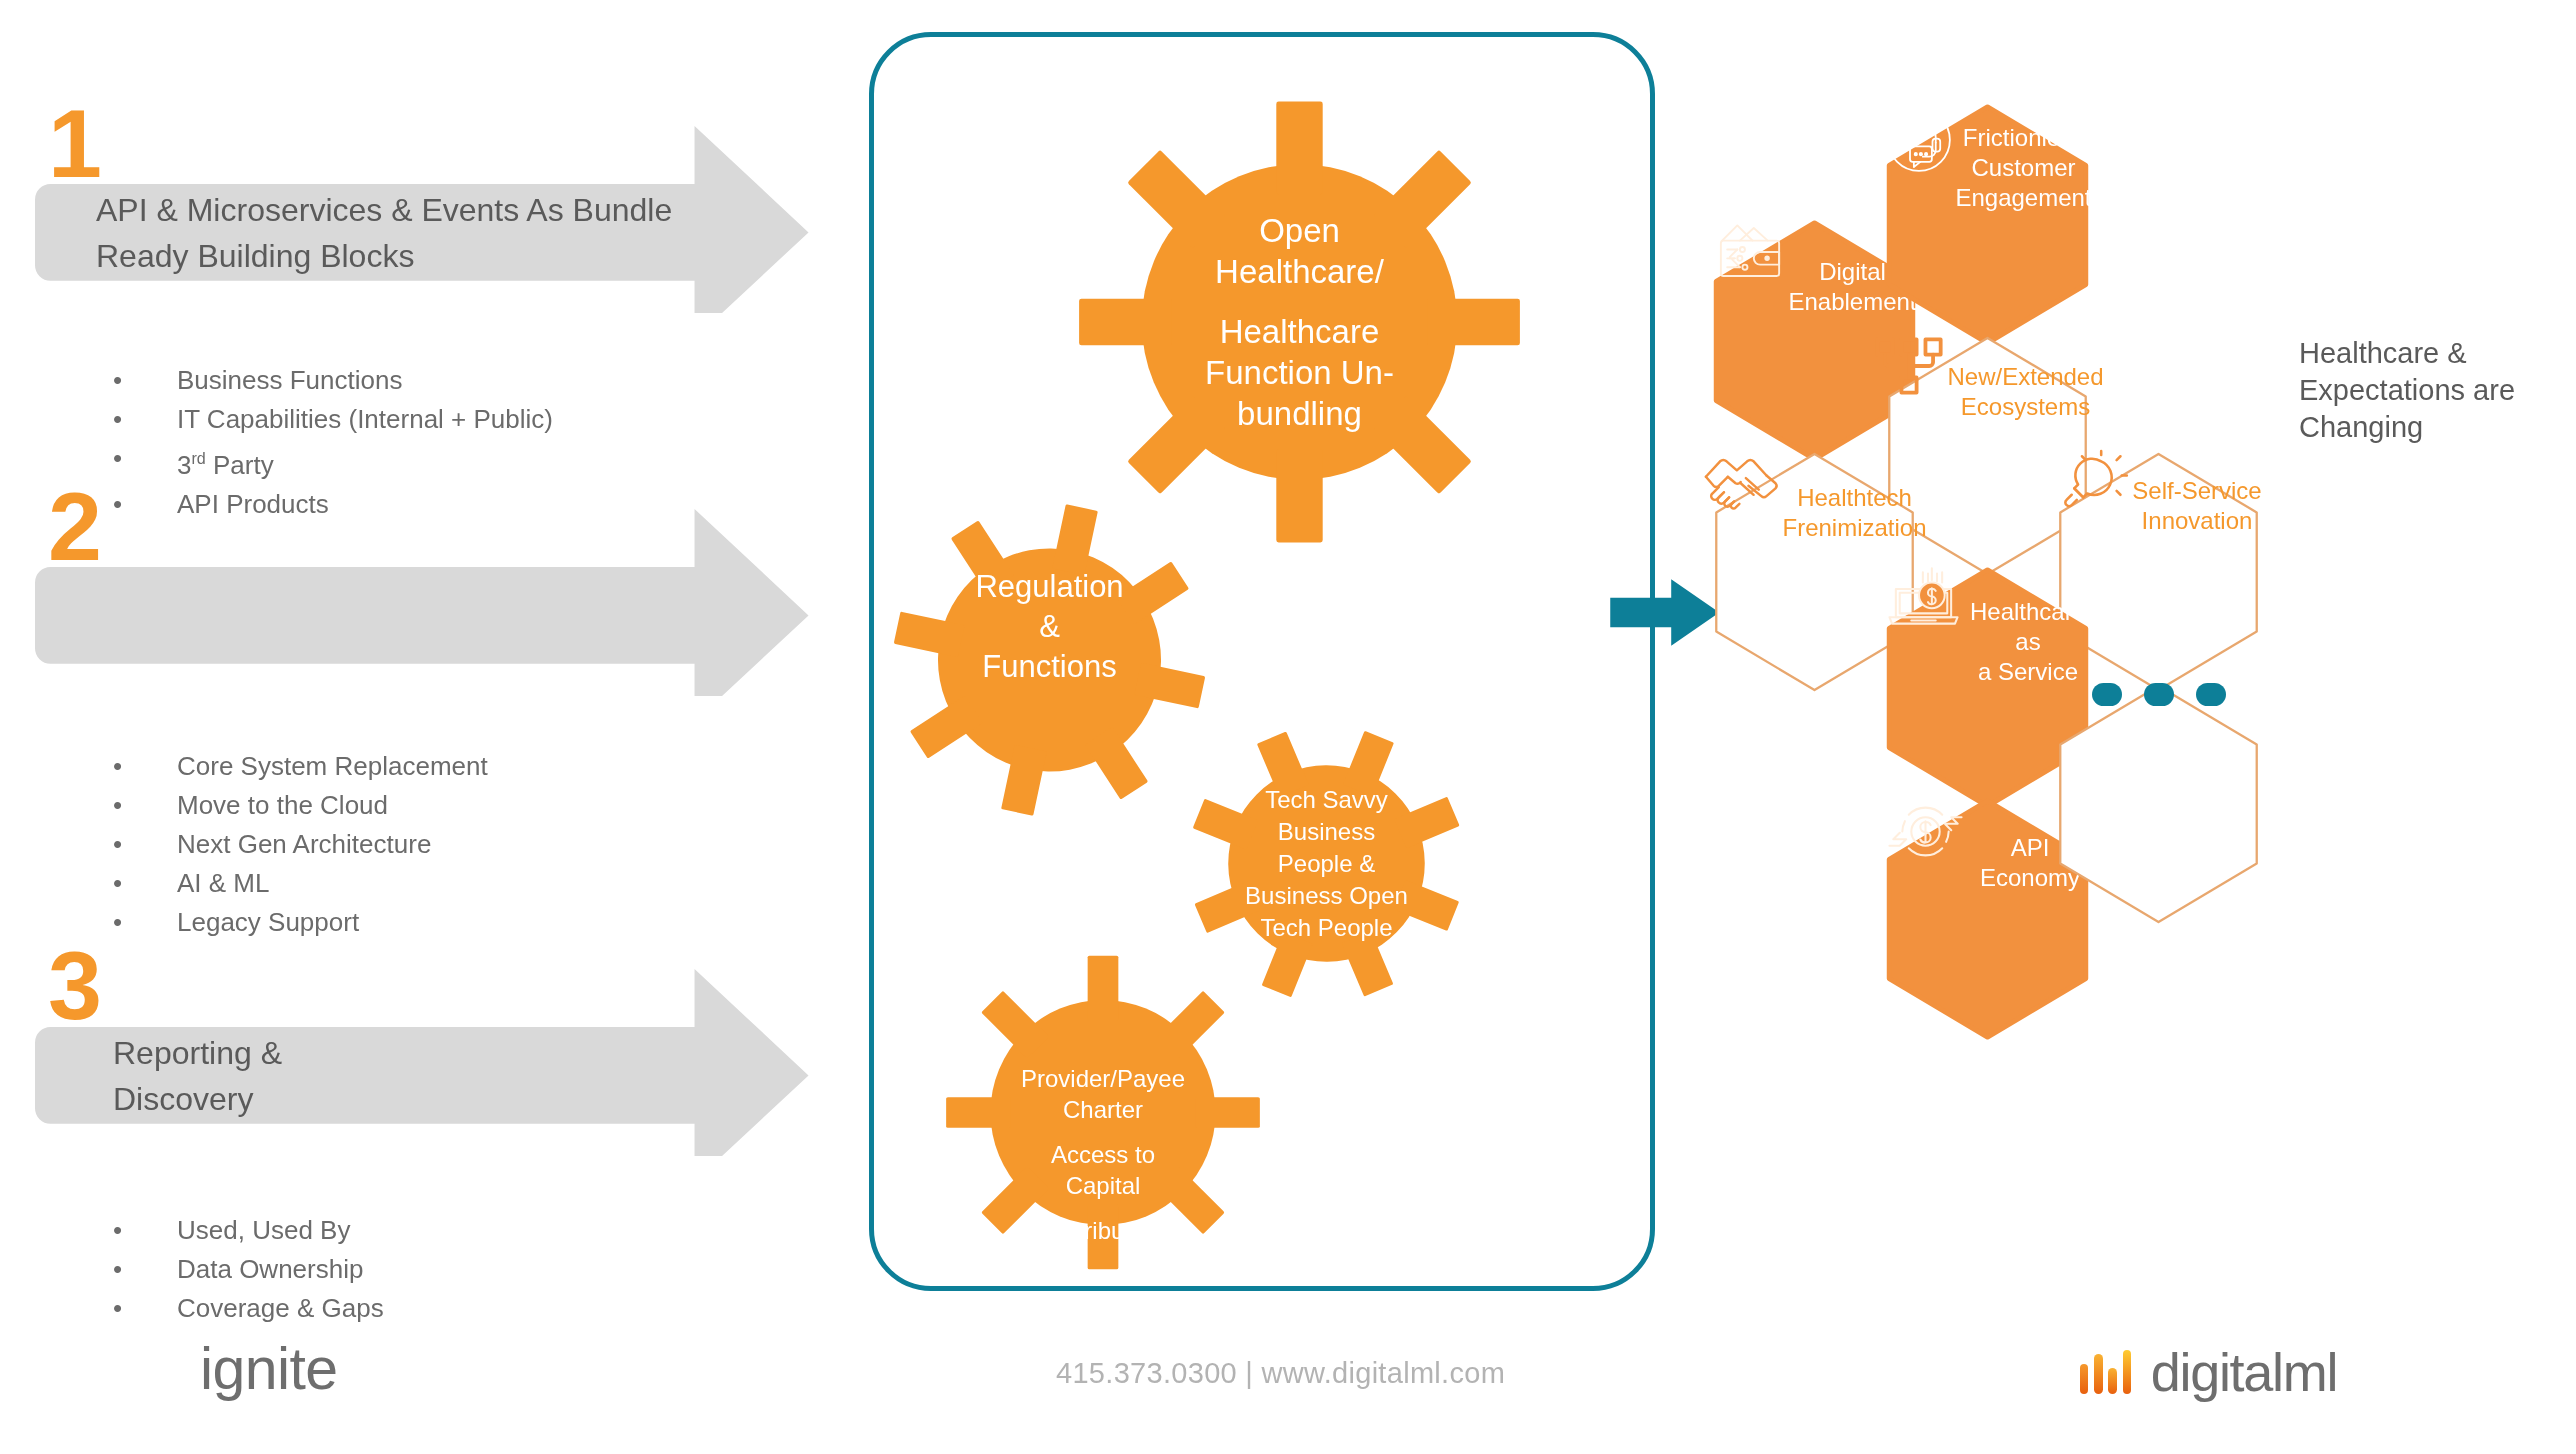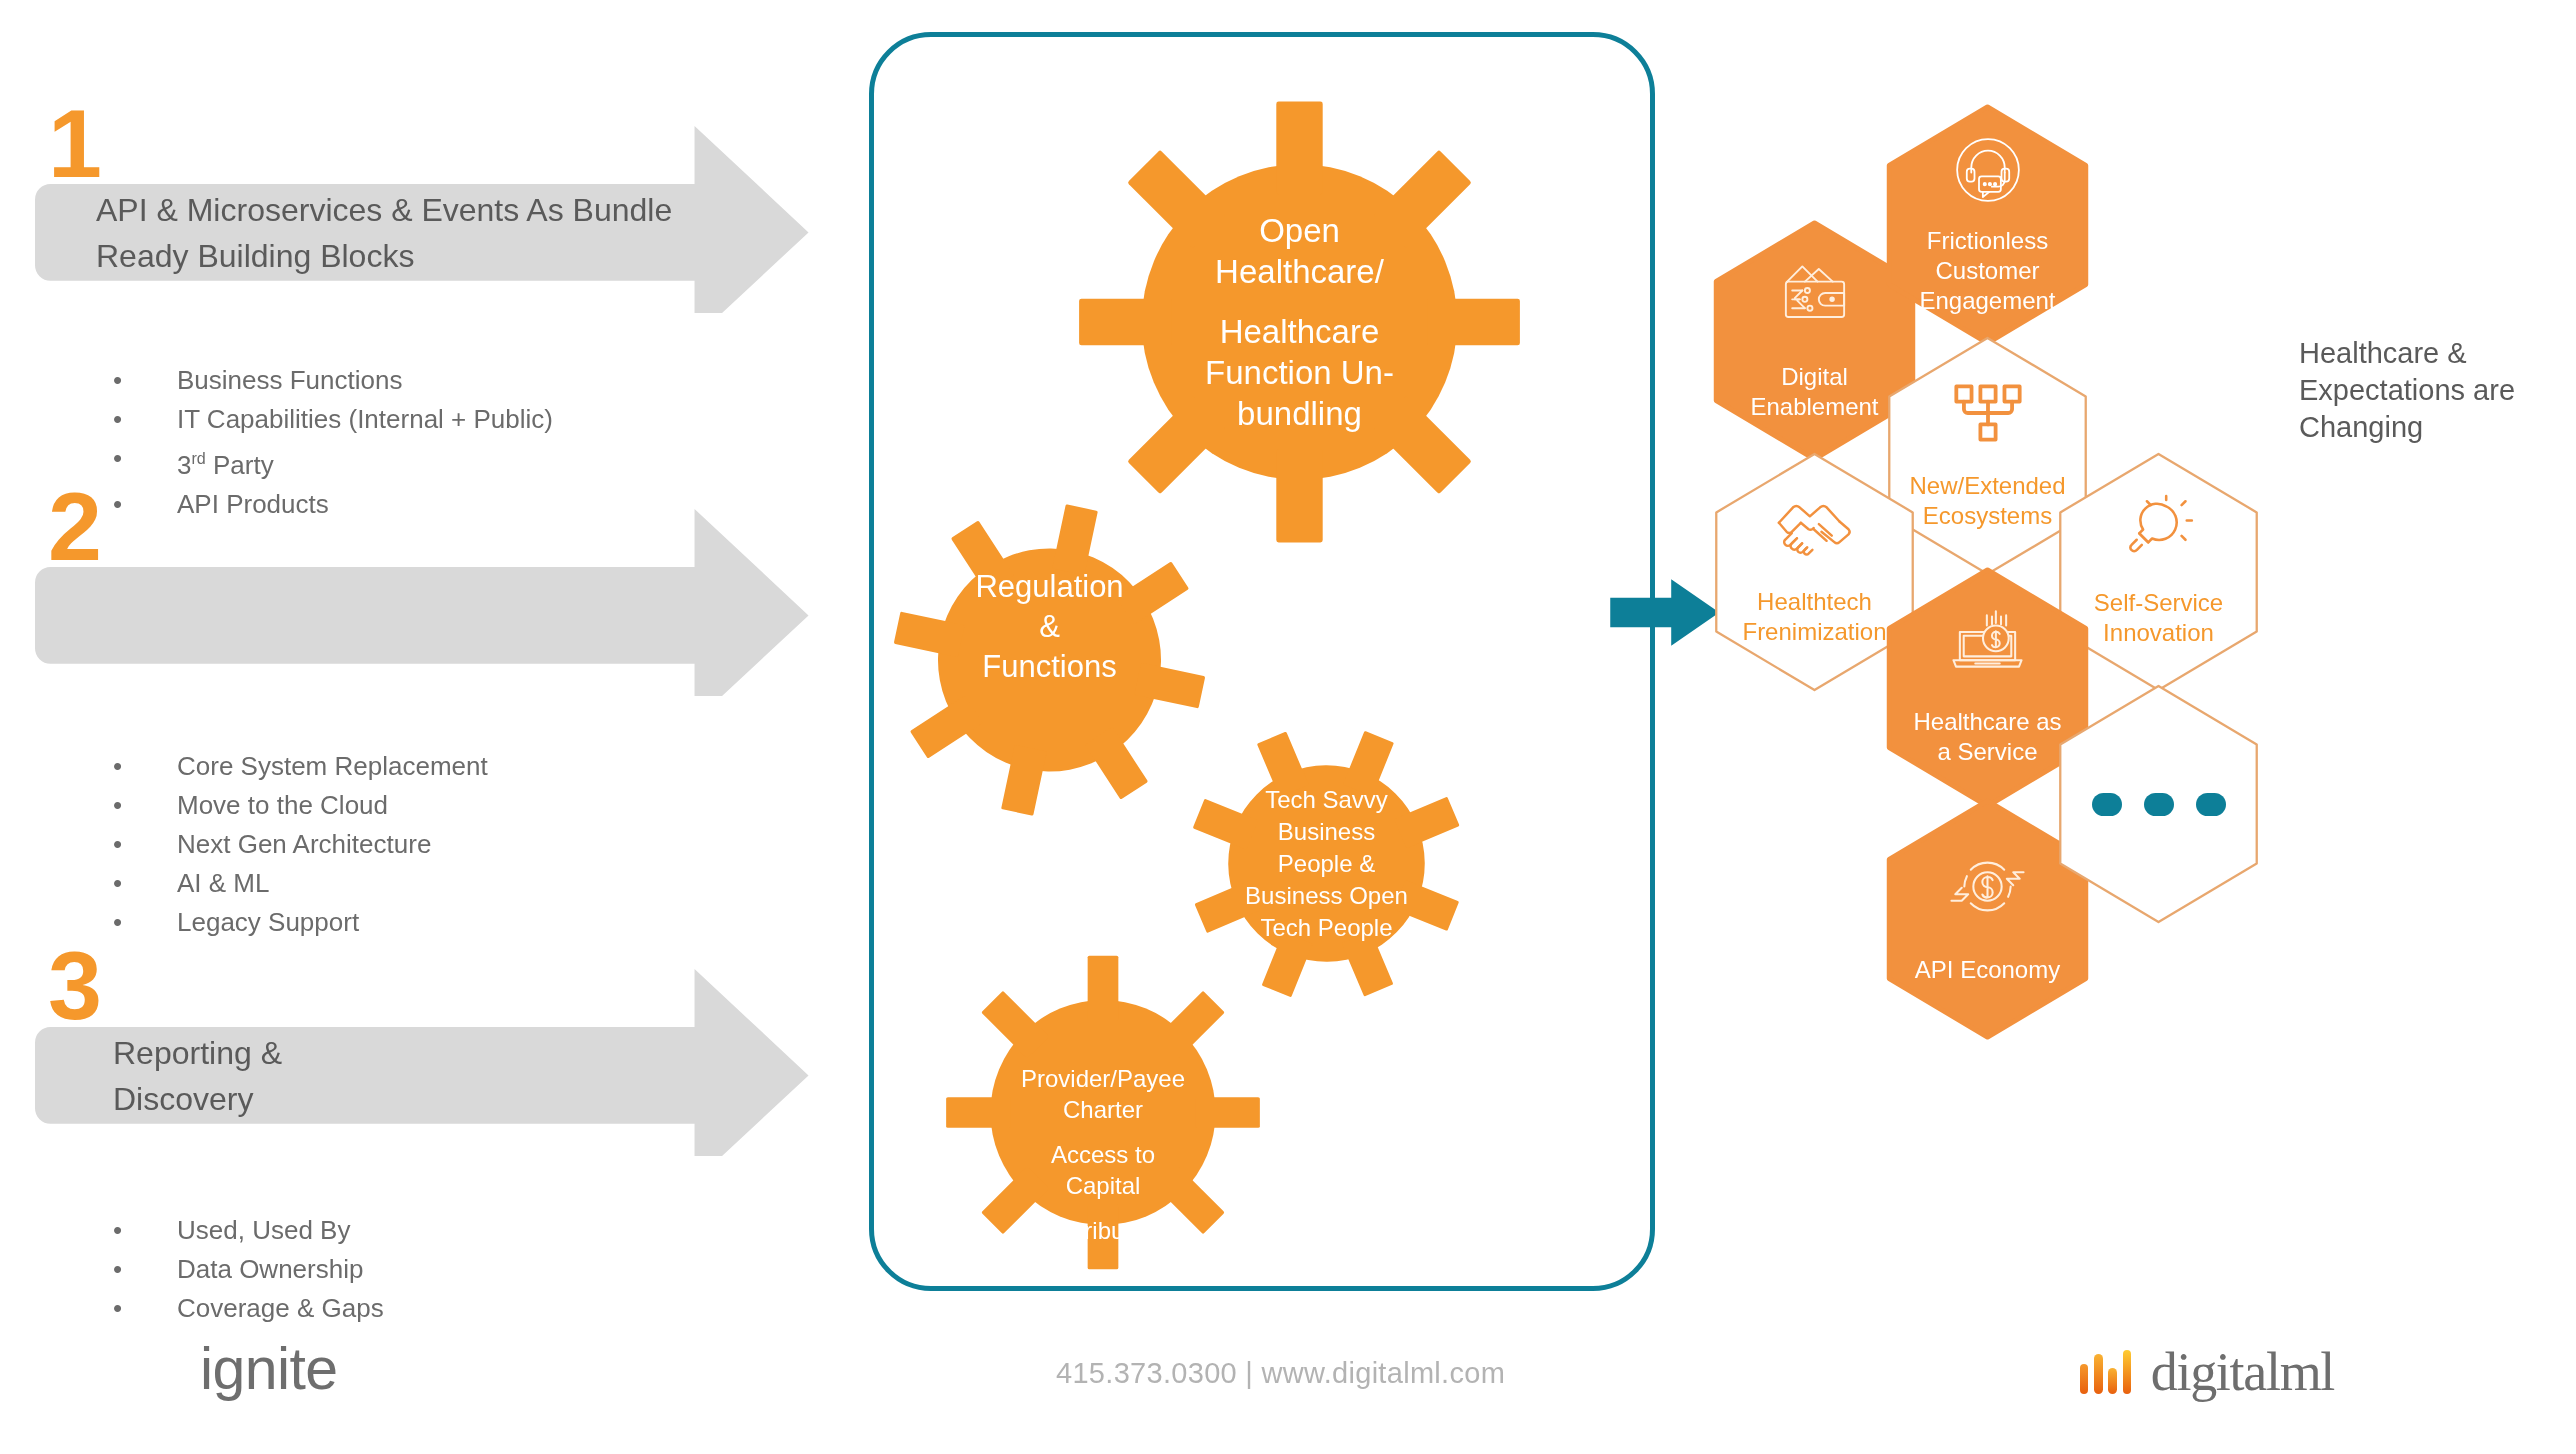--- a/index.html
+++ b/index.html
@@ -54,21 +54,21 @@
     color:#ffffff;text-align:center;pointer-events:none;
   }
 
   .teal-arrow{position:absolute;left:1610px;top:574px;}
 
   
   .hex{position:absolute;}
   .hex svg{display:block;overflow:visible;}
   .hex-inner{
     position:absolute;left:0;top:0;width:100%;height:100%;
-    display:flex;flex-direction:column;align-items:center;justify-content:center;
+    display:flex;flex-direction:row;justify-content:center;
     text-align:center;pointer-events:none;
   }
   .hex-icon{display:block;}
   .hex-label{margin-top:6.4px;font-size:24px;line-height:30px;}
   .hex-label.filled{color:#ffffff;}
   .hex-label.outline{color:#F5982C;}
 
   .side-note{
     position:absolute;left:2299px;top:335px;width:277px;
     font-size:29px;line-height:37px;color:#5a5a5a;
@@ -79,21 +79,21 @@
     position:absolute;left:200px;top:1340px;
     font-size:59px;line-height:59px;color:#6e6e6e;letter-spacing:-0.6px;
   }
   .footer-contact{
     position:absolute;left:1056px;top:1359px;
     font-size:29px;line-height:29px;color:#b3b3b3;
     letter-spacing:0.3px;
   }
   .dml-logo{
     position:absolute;left:2080px;top:1345px;
-    display:flex;align-items:center;font-family:Liberation Serif, serif;
+    display:flex;align-items:center;
   }
   .dml-bars{display:flex;align-items:flex-end;height:44px;margin-right:14px;}
   .dml-bars span{width:8.4px;border-radius:4.5px;margin-right:5.8px;display:block;}
   .dml-word{
     font-size:54px;line-height:54px;color:#6e6e6e;letter-spacing:-1.3px;
   }
   .dots3{display:flex;gap:22px;}
   .dots3 i{display:block;width:30px;height:23px;border-radius:11.6px;background:#0D7F98;}
 </style>
 </head>

